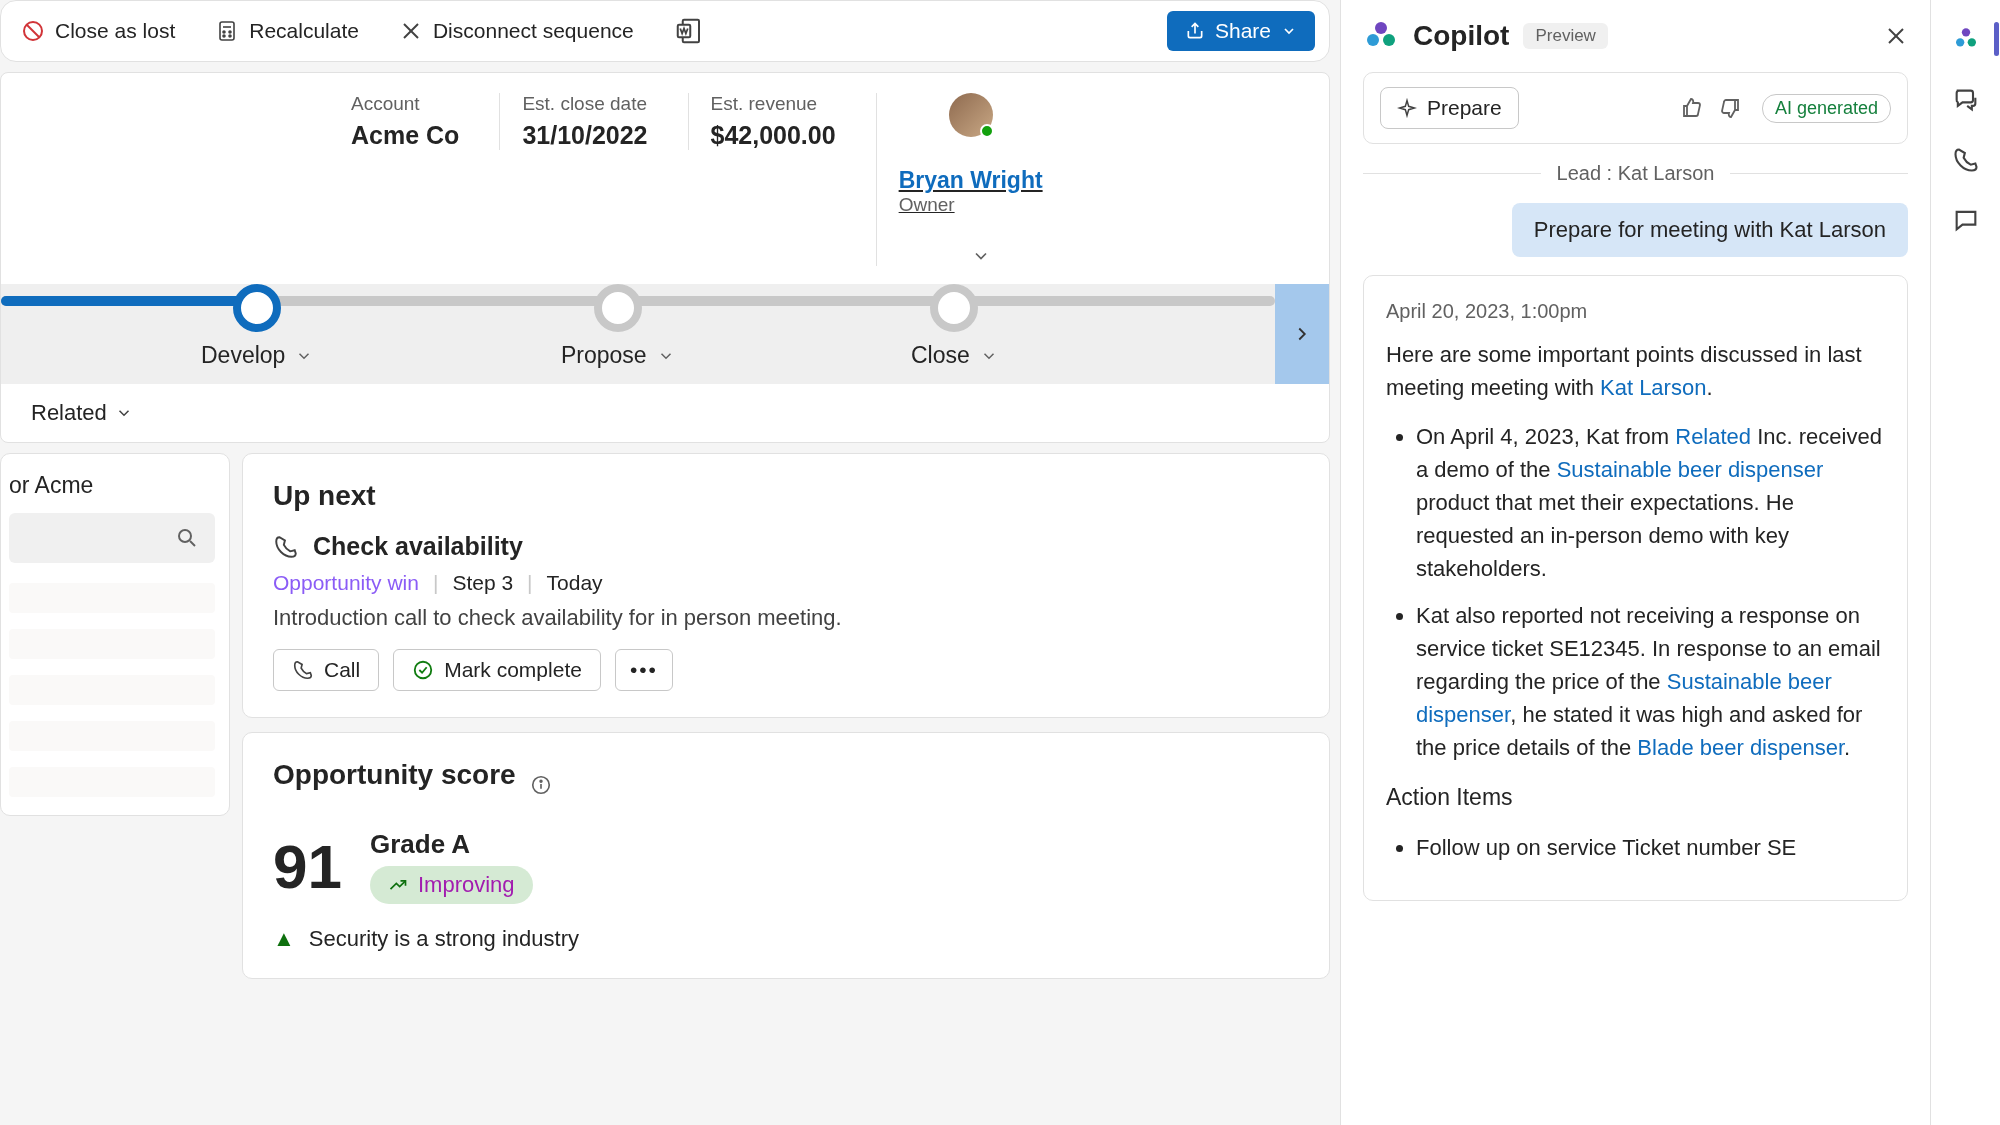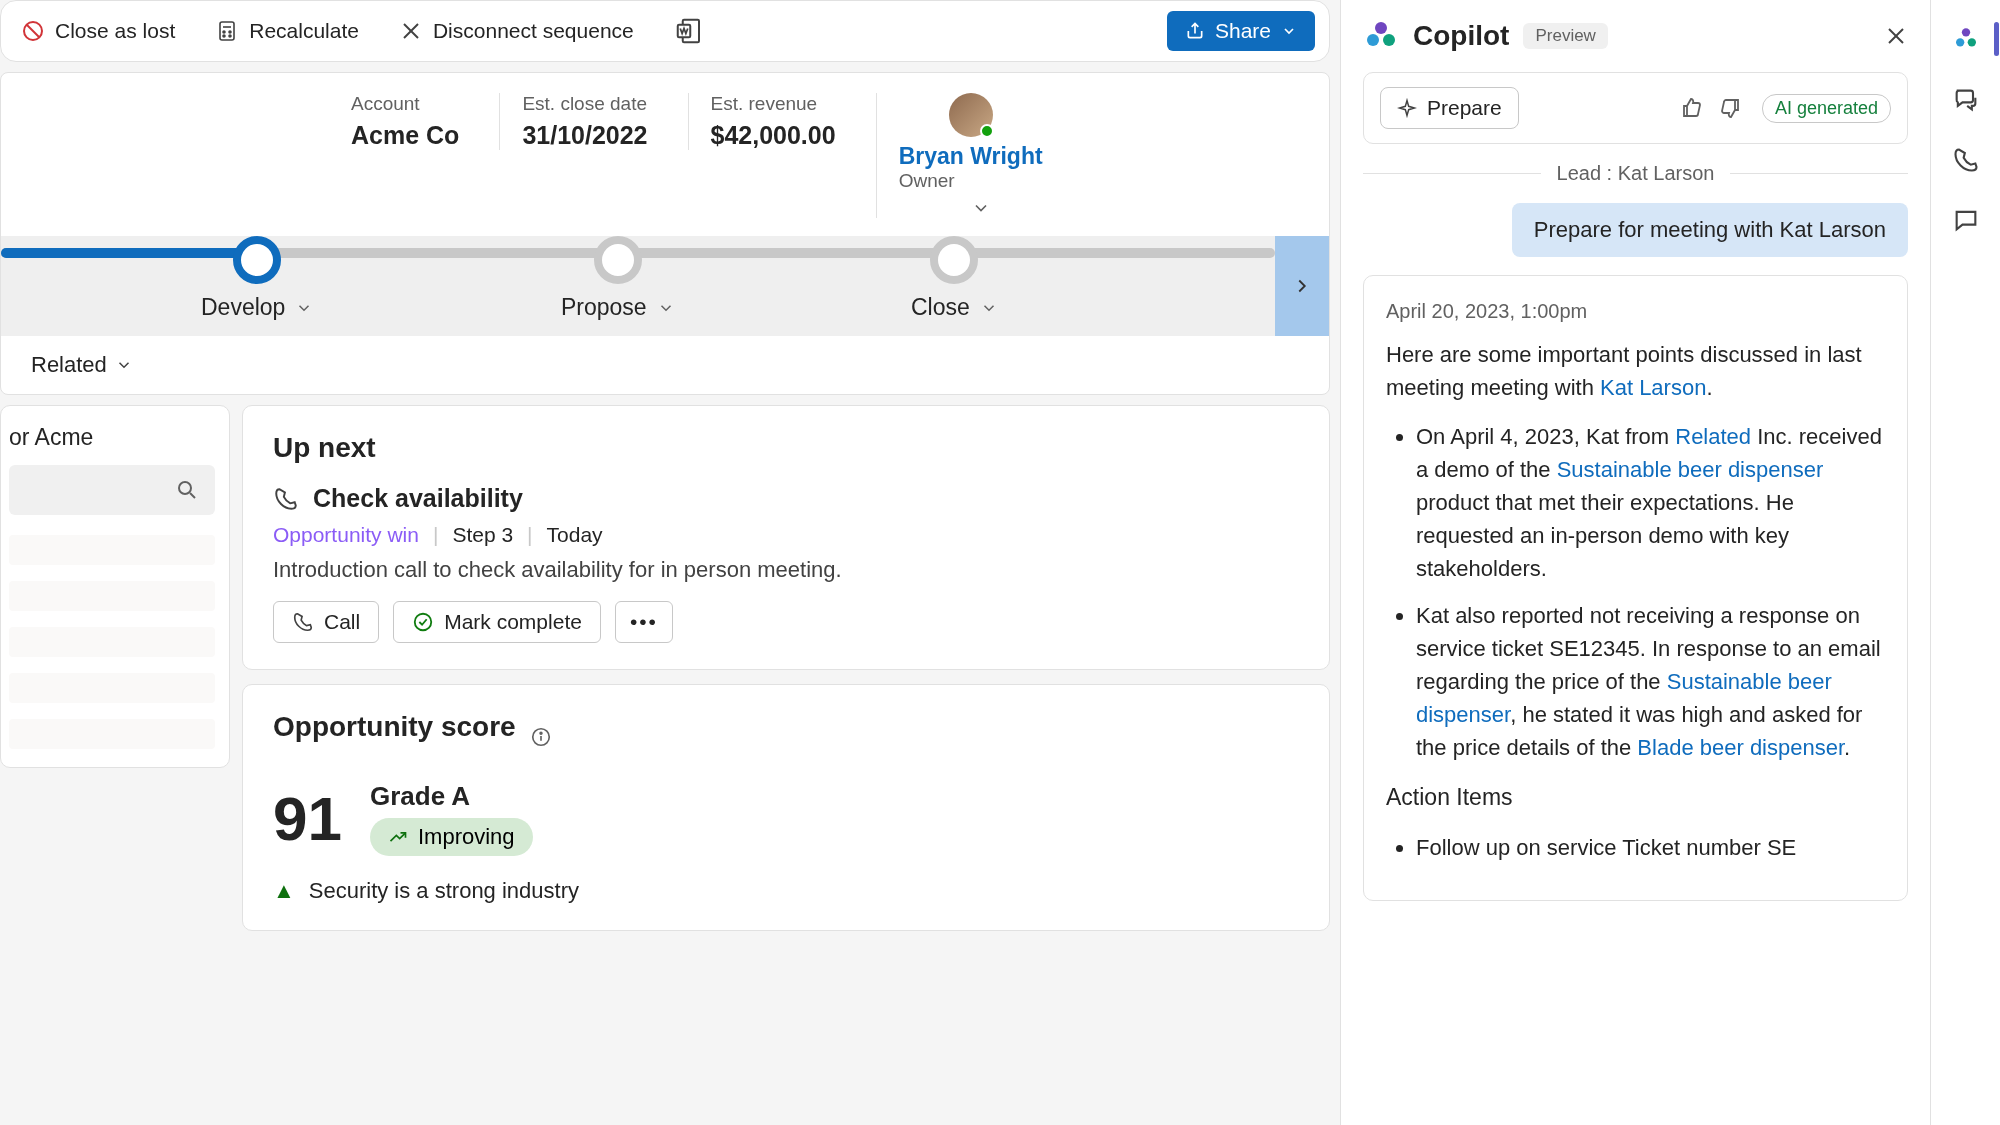--- a/index.html
+++ b/index.html
@@ -33,21 +33,21 @@
 }
 .record-header {
   background: #fff; border: 1px solid #e1e1e1; border-radius: 8px;
   margin: 0 10px 10px 0; padding: 20px 0 0 0;
 }
 .summary-row { display: flex; gap: 40px; align-items: flex-start; padding: 0 30px 18px 350px; }
 .summary-col { display: flex; flex-direction: column; gap: 6px; border-left: 1px solid #e1e1e1; padding-left: 22px; }
 .summary-col:first-child { border-left: none; padding-left: 0; }
 .sum-label { color: #616161; font-size: 19px; }
 .sum-value { font-size: 25px; font-weight: 600; }
-.owner { display: flex; align-items: center; gap: 6px; }
+.owner { display: flex; align-items: center; gap: 30px; text-decoration: underline; }
 .avatar { width: 44px; height: 44px; border-radius: 50%; background: linear-gradient(135deg,#8e6a4f,#c9a885); position: relative; }
 .presence { width: 14px; height: 14px; background: #13a10e; border-radius: 50%; border: 2px solid #fff; position: absolute; bottom: -1px; right: -1px; }
 .owner-name { color: #0f6cbd; font-size: 23px; font-weight: 600; }
 .owner-role { color: #616161; font-size: 19px; }
 .chev-down { margin-left: 20px; cursor: pointer; }
 .bpf { display: flex; align-items: stretch; position: relative; }
 .bpf-track { flex: 1; position: relative; height: 100px; background: #efefef; }
 .bpf-bar { position: absolute; top: 12px; left: 0; right: 0; height: 10px; background: #c8c8c8; border-radius: 6px; }
 .bpf-bar-fill { position: absolute; top: 12px; left: 0; width: 260px; height: 10px; background: #0f6cbd; border-radius: 6px; }
 .bpf-stage { position: absolute; top: 0; text-align: center; }
@@ -71,21 +71,21 @@
 .meta-row .link { color: #8b5cf6; }
 .sep { color: #c8c8c8; }
 .desc { font-size: 22px; color: #424242; margin-bottom: 18px; }
 .btn-row { display: flex; gap: 14px; }
 .btn { border: 1px solid #c8c8c8; border-radius: 6px; padding: 8px 18px; display: flex; align-items: center; gap: 10px; font-size: 21px; cursor: pointer; background: #fff; }
 .btn.icon-only { padding: 8px 14px; letter-spacing: 2px; }
 .score-head { display: flex; align-items: center; gap: 14px; }
 .score-row { display: flex; align-items: center; gap: 28px; margin-top: 18px; }
 .score-num { font-size: 62px; font-weight: 600; }
 .grade { font-size: 26px; font-weight: 600; margin-bottom: 6px; }
-.pill { background: #d5ead4; color: #000000; border-radius: 20px; padding: 6px 18px; display: inline-flex; align-items: center; gap: 10px; font-size: 22px; }
+.pill { background: #d5ead4; color: #a21caf; border-radius: 20px; padding: 6px 18px; display: inline-flex; align-items: center; gap: 10px; font-size: 22px; }
 .insight { display: flex; gap: 14px; margin-top: 22px; font-size: 22px; }
 .tri-up { color: #0e700e; }
 .copilot-pane {
   width: 590px; background: #fff; border-left: 1px solid #e1e1e1;
   display: flex; flex-direction: column; padding: 18px 22px; gap: 18px;
 }
 .cp-head { display: flex; align-items: center; gap: 14px; }
 .cp-logo { width: 36px; height: 36px; }
 .cp-title { font-size: 28px; font-weight: 700; }
 .cp-badge { background: #f0f0f0; border-radius: 6px; padding: 3px 12px; font-size: 17px; color: #616161; }

